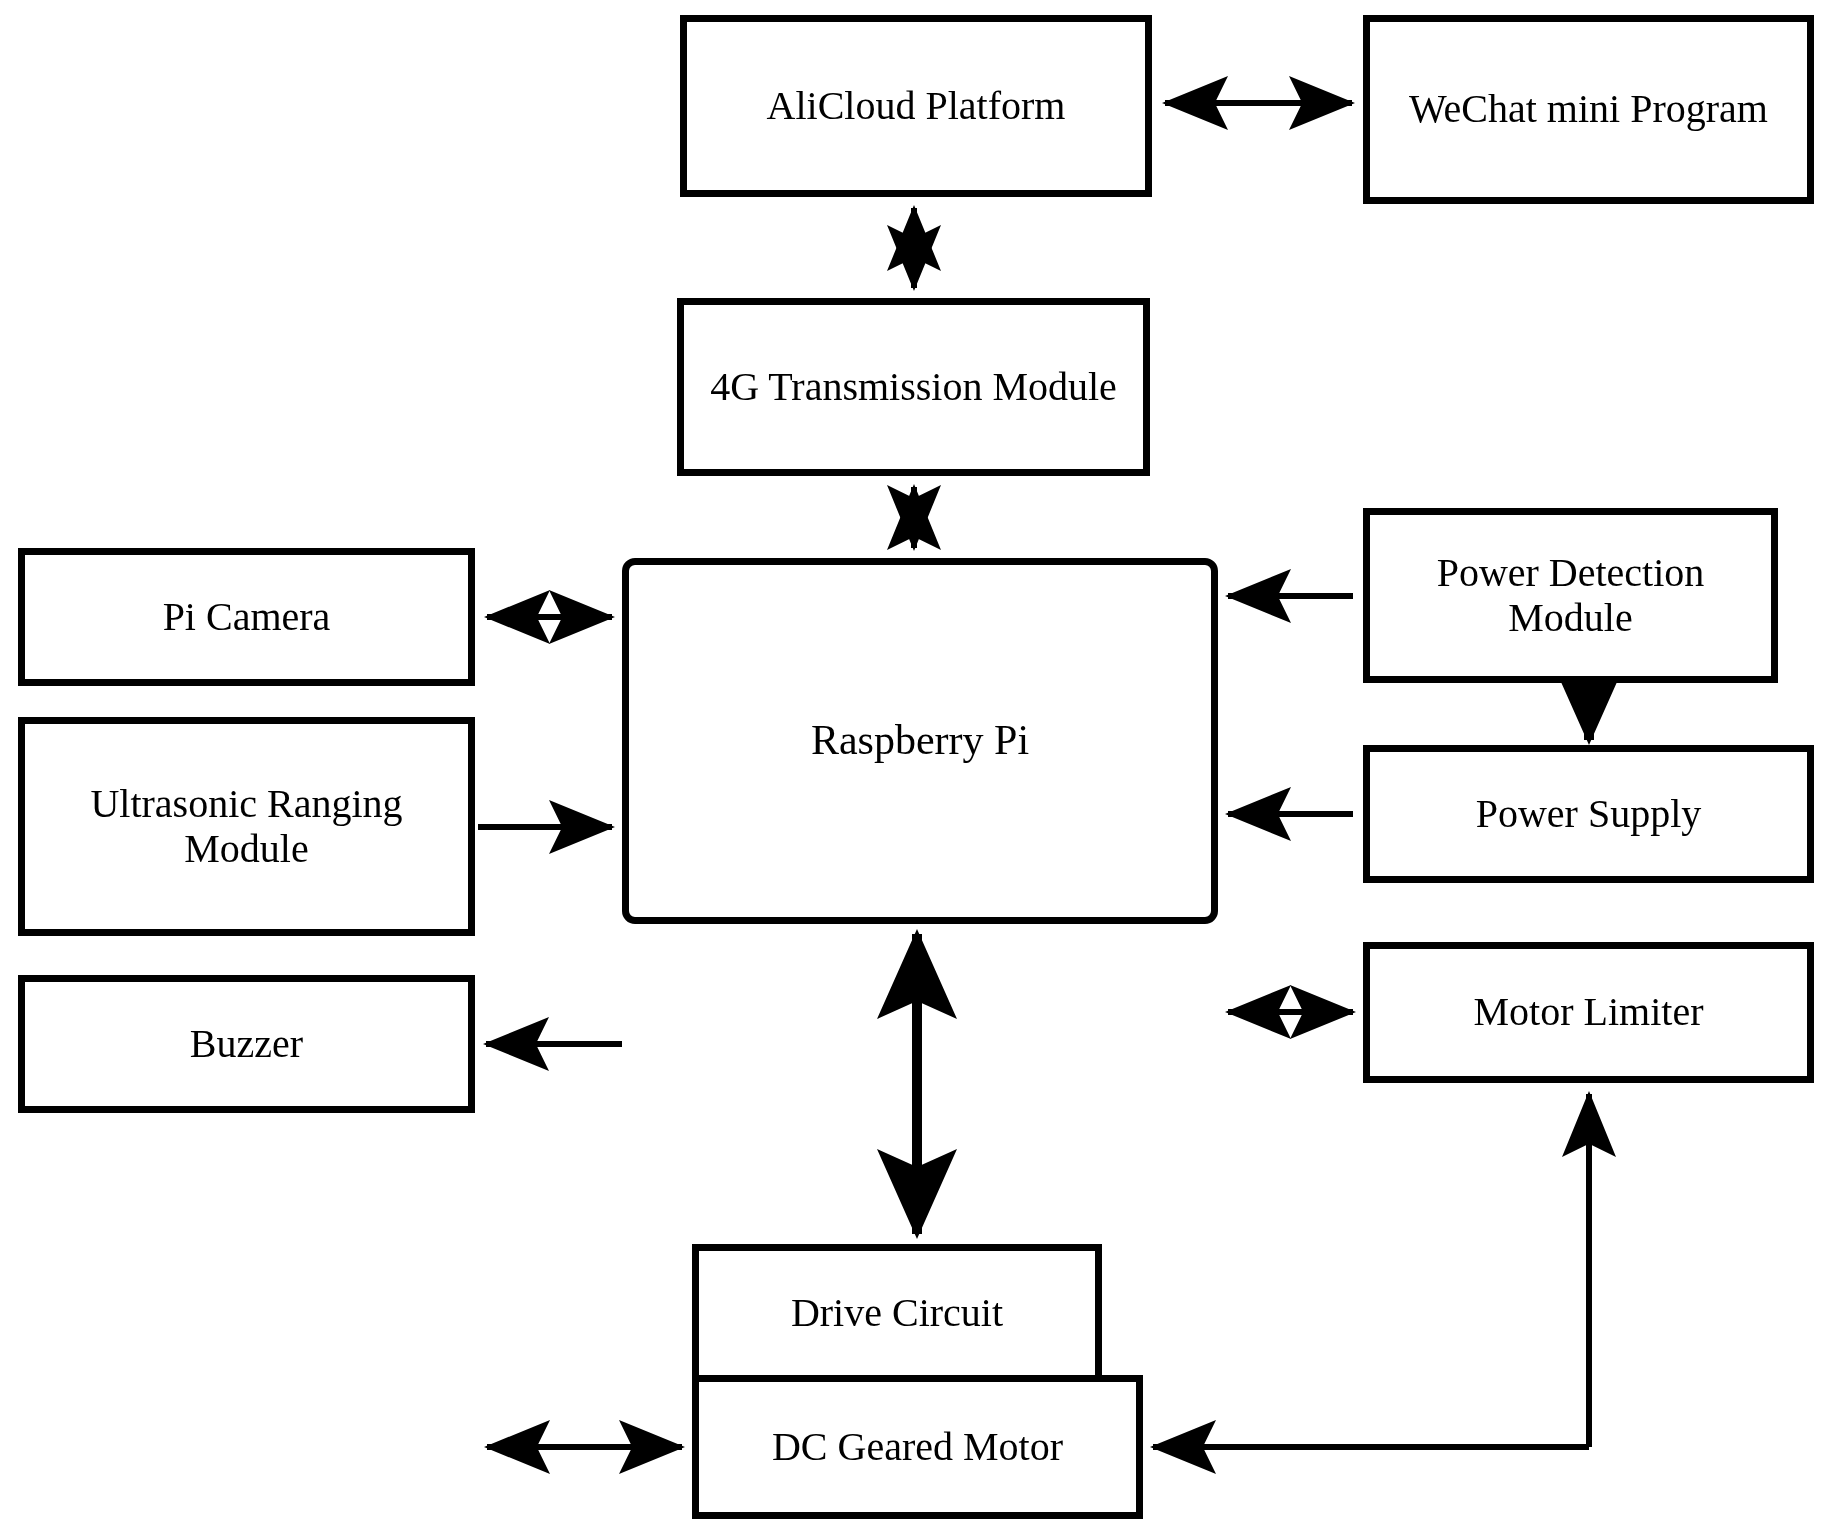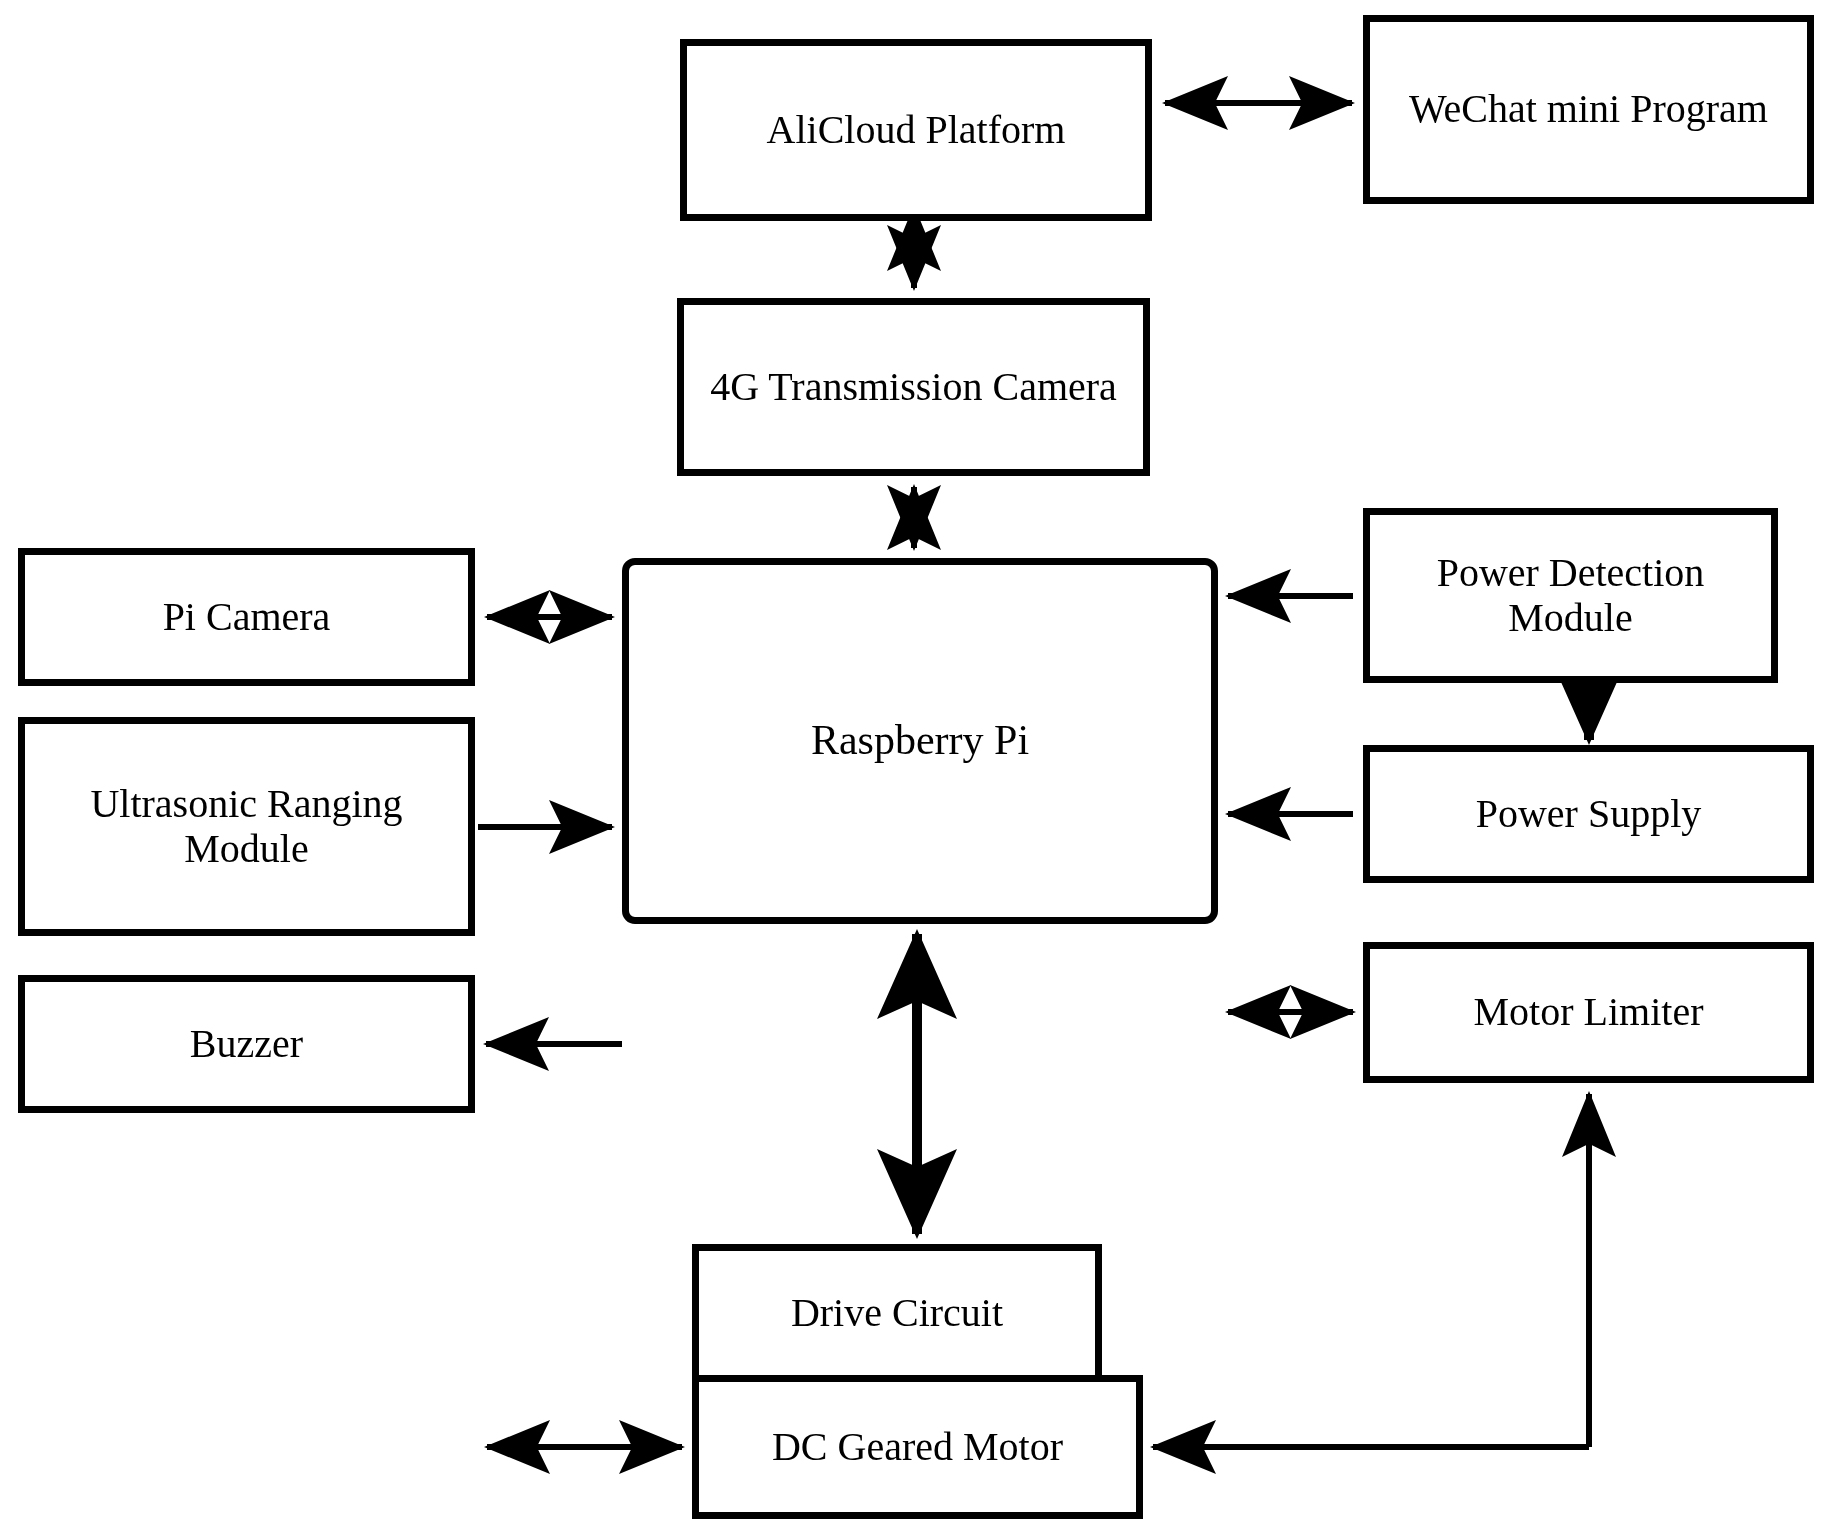--- a/index.html
+++ b/index.html
@@ -62,30 +62,30 @@
     <line x1="487" y1="1447" x2="682" y2="1447" stroke="#000" stroke-width="6" marker-end="url(#ah)" marker-start="url(#ah-s)"></line>
 
     <path d="M1589,1447 L1589,1094" fill="none" stroke="#000" stroke-width="6" marker-end="url(#ah)"></path>
     <line x1="1589" y1="1447" x2="1153" y2="1447" stroke="#000" stroke-width="6" marker-end="url(#ah)"></line>
   </svg>
 
   <svg viewBox="0 0 1829 1519">
     <line x1="917" y1="1382" x2="917" y2="1375" stroke="#000" stroke-width="10"></line>
   </svg>
 
-  <div class="node" style="left:680px;top:15px;width:472px;height:182px;margin-top:24px;">
+  <div class="node" style="left:680px;top:15px;width:472px;height:182px;">
     <span>AliCloud Platform</span>
   </div>
 
   <div class="node" style="left:1363px;top:15px;width:451px;height:189px;">
     <span>WeChat mini Program</span>
   </div>
 
   <div class="node" style="left:677px;top:298px;width:473px;height:178px;">
-    <span>4G Transmission Camera</span>
+    <span>4G Transmission Module</span>
   </div>
 
   <div class="node" style="left:18px;top:548px;width:457px;height:138px;">
     <span>Pi Camera</span>
   </div>
 
   <div class="node" style="left:18px;top:717px;width:457px;height:219px;">
     <span>Ultrasonic Ranging Module</span>
   </div>
 

